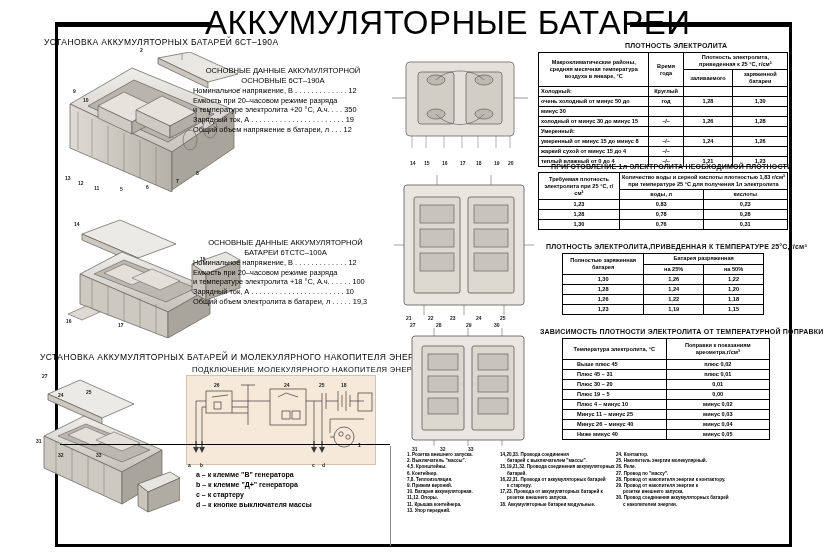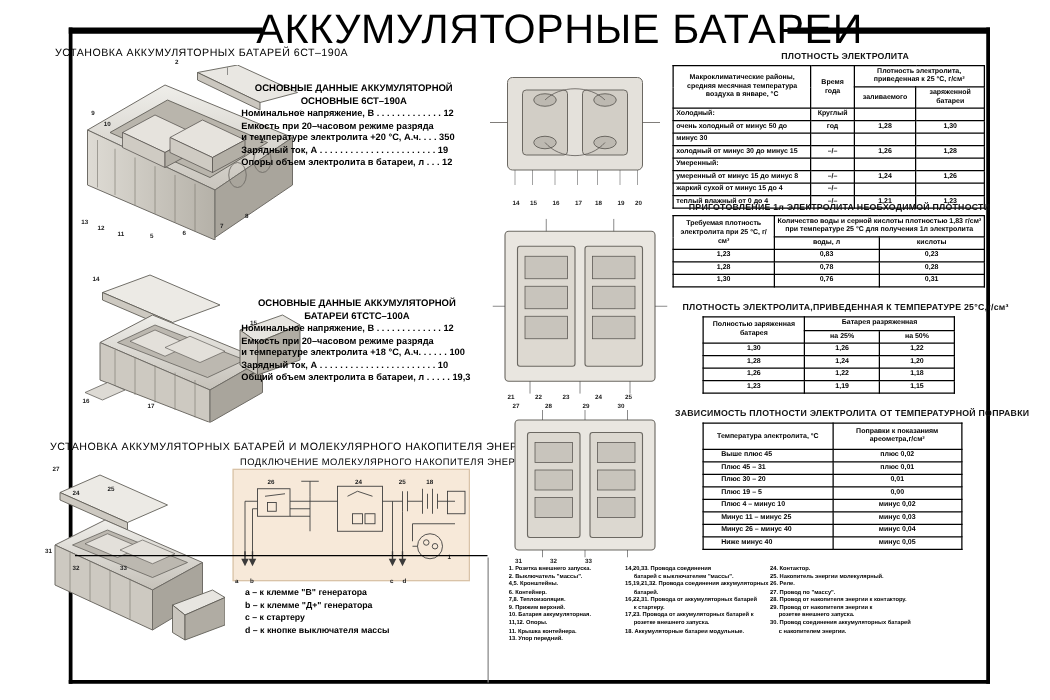--- a/index.html
+++ b/index.html
@@ -25,21 +25,21 @@
   .frame{position:absolute;left:55px;top:22px;width:737px;height:525px;border:3px solid #000;border-top:none;box-sizing:border-box;}
 
   
   .sec-head{
     position:absolute;font-size:8.5px;font-weight:normal;letter-spacing:0.4px;
     white-space:nowrap;color:#000;
   }
   .sec-head.sm{font-size:7.5px;}
 
   
-  .spec{position:absolute;font-size:7.4px;font-weight:bold;color:#000;line-height:9.6px;}
+  .spec{position:absolute;font-size:7.4px;font-weight:normal;color:#000;line-height:9.6px;}
   .spec .hd{text-align:center;font-size:7.6px;}
   .spec .row{white-space:nowrap;}
 
   
   table.t{position:absolute;border-collapse:collapse;background:#fff;}
   table.t td,table.t th{
     border:1px solid #000;padding:1px 2px;
     font-size:5.6px;font-weight:bold;color:#000;
     line-height:7px;vertical-align:middle;
   }
@@ -148,21 +148,21 @@
   <div class="cal" style="left:196px;top:170px;">8</div>
   <div class="cal" style="left:208px;top:110px;">1</div>
 
   <div class="spec" style="left:193px;top:66px;width:180px;">
     <div class="hd">ОСНОВНЫЕ ДАННЫЕ АККУМУЛЯТОРНОЙ</div>
     <div class="hd">ОСНОВНЫЕ 6СТ–190А</div>
     <div class="row" style="margin-top:1px;"><span>Номинальное напряжение, В . . . . . . . . . . . . .</span> <span>12</span></div>
     <div class="row"><span>Емкость при 20–часовом режиме разряда</span></div>
     <div class="row"><span>и температуре электролита +20 °С, А.ч.  . . .</span> <span>350</span></div>
     <div class="row"><span>Зарядный ток, А . . . . . . . . . . . . . . . . . . . . . . .</span> <span>19</span></div>
-    <div class="row"><span>Опоры объем электролита в батареи, л . . .</span> <span>12</span></div>
+    <div class="row"><span>Общий объем напряжение в батареи, л . . .</span> <span>12</span></div>
   </div>
 
 
   <div class="ill" style="left:60px;top:218px;">
     <svg width="182" height="120" viewBox="0 0 182 120">
       <defs>
         <linearGradient id="g3" x1="0" y1="0" x2="0" y2="1">
           <stop offset="0%" stop-color="#efeeea"></stop>
             <stop offset="100%" stop-color="#c5c1b9"></stop>
         </linearGradient>

